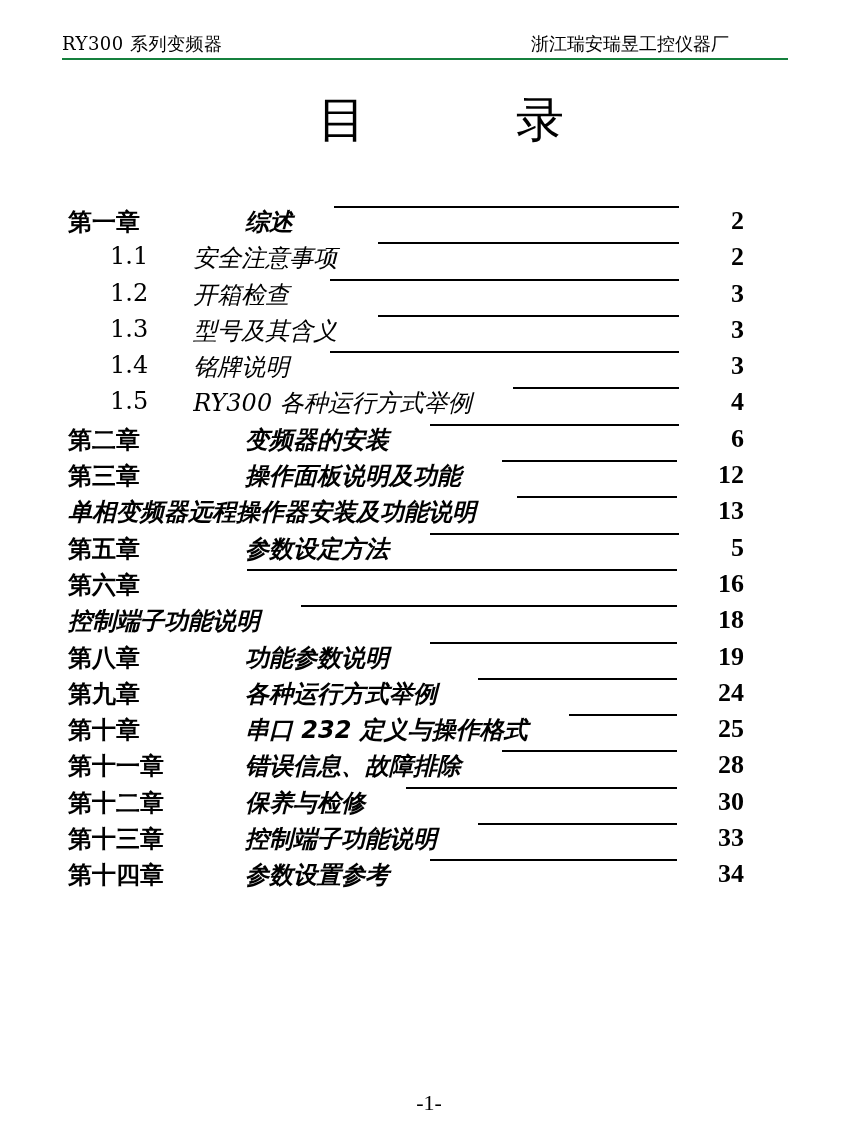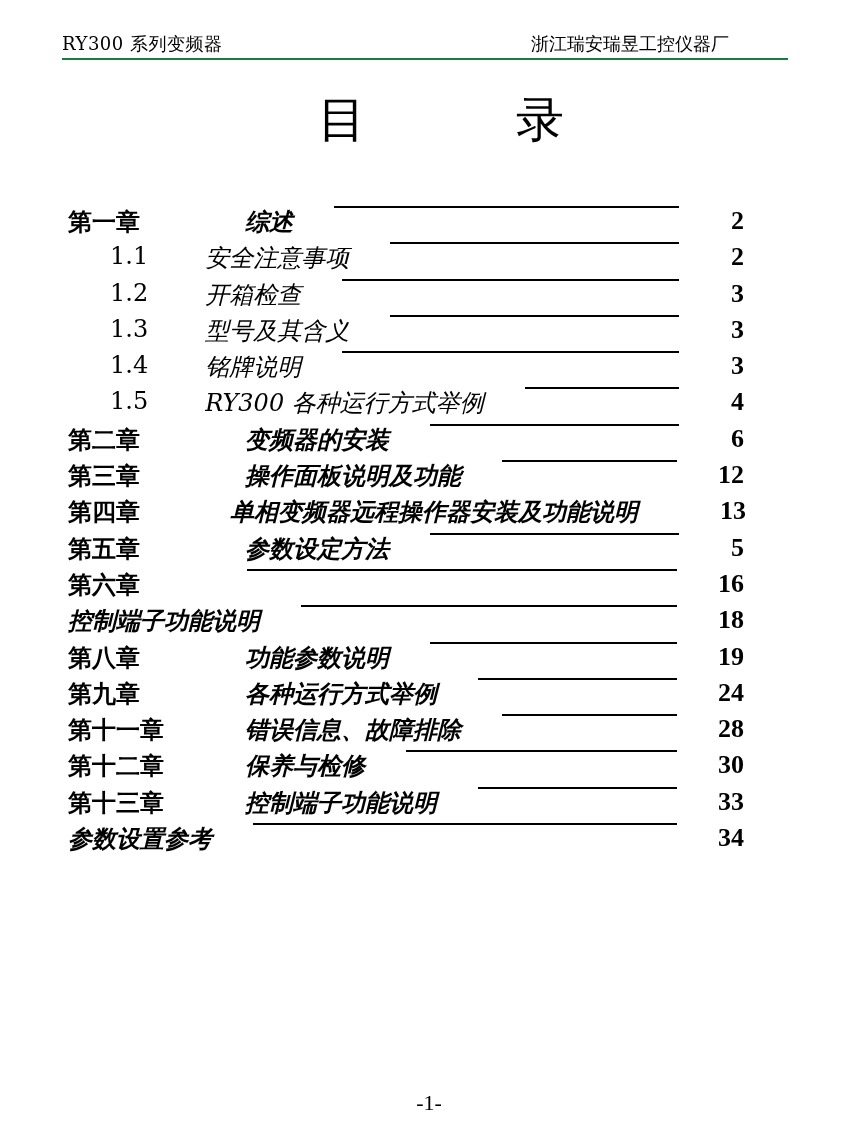--- a/index.html
+++ b/index.html
@@ -14,21 +14,21 @@
     .title .gap { width:150px; }
     .toc { position:absolute; left:68px; top:206px; width:676px; }
     .row { position:relative; height:36.3px; display:flex; align-items:flex-start;gap:39px; }
     .row.chapter { font-family:"DejaVu Sans", sans-serif; font-weight:bold; font-size:24px; }
     .row.section { font-family:"DejaVu Serif", serif; font-size:24px; padding-left:42px; }
     .row .num { display:inline-block; white-space:nowrap; }
     .row.chapter .num { width:138px; }
     .row .label { white-space:nowrap;font-style:italic; }
     .row .leader { flex:1; border-bottom:2px solid #000; margin:0 2px 6px 2px; }
     .row .page { font-family:"Liberation Serif", serif; font-weight:bold; font-size:26px; min-width:24px; text-align:right; }
-    .row.section .num { margin-right:18px; }
+    .row.section .num { margin-right:6px; }
     .footer { position:absolute; top:1090px; left:0; width:858px; text-align:center;
       font-family:"Liberation Serif", serif; font-size:22px; }
   </style>
 </head>
 <body>
 
 <div class="header">
   <span class="left">RY300 系列变频器</span>
   <span class="right">浙江瑞安瑞昱工控仪器厂</span>
 </div>
@@ -80,21 +80,20 @@
       <span class="leader"></span>
       <span class="page">6</span>
     </div>
     <div class="row chapter">
       <span class="num">第三章</span>
       <span class="label">操作面板说明及功能</span>
       <span class="leader"></span>
       <span class="page">12</span>
     </div>
     <div class="row chapter">
-      <span class="num">第四章</span>
       <span class="label">单相变频器远程操作器安装及功能说明</span>
       <span class="leader"></span>
       <span class="page">13</span>
     </div>
     <div class="row chapter">
       <span class="num">第五章</span>
       <span class="label">参数设定方法</span>
       <span class="leader"></span>
       <span class="page">5</span>
     </div>
@@ -114,37 +113,44 @@
       <span class="leader"></span>
       <span class="page">19</span>
     </div>
     <div class="row chapter">
       <span class="num">第九章</span>
       <span class="label">各种运行方式举例</span>
       <span class="leader"></span>
       <span class="page">24</span>
     </div>
     <div class="row chapter">
+      <span class="num">第十章</span>
+      <span class="label">串口 232 定义与操作格式</span>
+      <span class="leader"></span>
+      <span class="page">25</span>
+    </div>
+    <div class="row chapter">
       <span class="num">第十一章</span>
       <span class="label">错误信息、故障排除</span>
       <span class="leader"></span>
       <span class="page">28</span>
     </div>
     <div class="row chapter">
       <span class="num">第十二章</span>
       <span class="label">保养与检修</span>
       <span class="leader"></span>
       <span class="page">30</span>
     </div>
     <div class="row chapter">
       <span class="num">第十三章</span>
       <span class="label">控制端子功能说明</span>
       <span class="leader"></span>
       <span class="page">33</span>
     </div>
     <div class="row chapter">
+      <span class="num">第十四章</span>
       <span class="label">参数设置参考</span>
       <span class="leader"></span>
       <span class="page">34</span>
     </div>
   </div>
 
 <div class="footer">-1-</div>
 
 </body></html>

